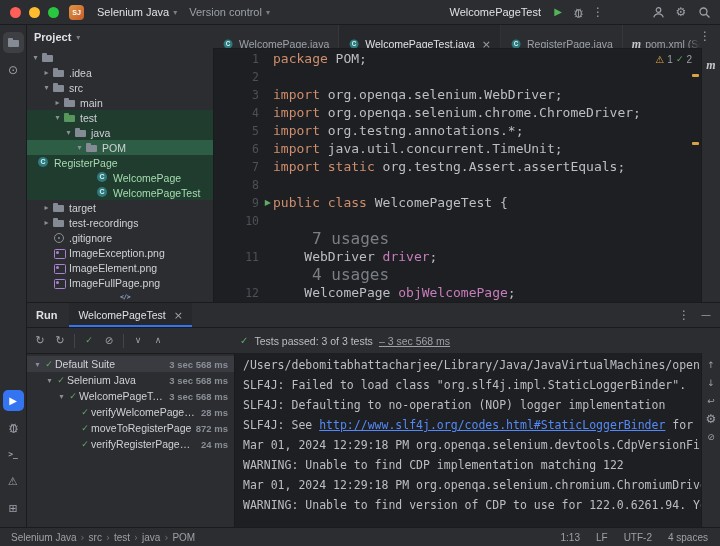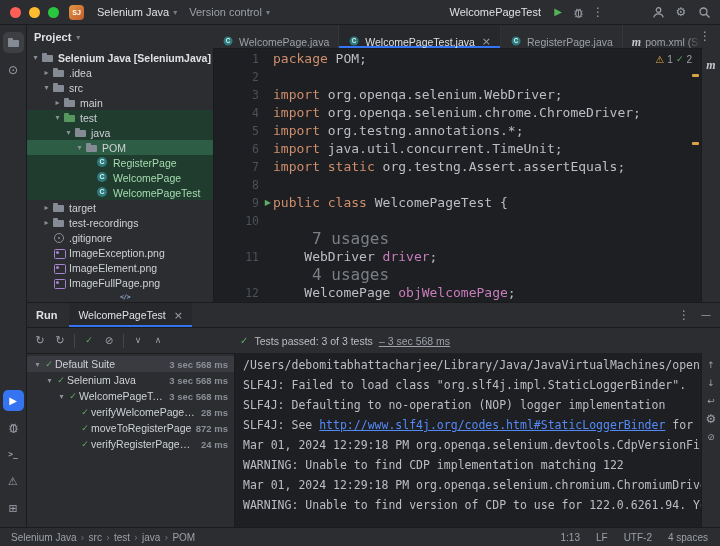--- a/index.html
+++ b/index.html
@@ -50,21 +50,21 @@
   .panel-header{height:26px;display:flex;align-items:center;gap:5px;padding:0 8px;color:#dfe1e5;font-size:11px;font-weight:700;}
   .t-row{height:15px;display:flex;align-items:center;font-size:10.5px;color:#cfd2d6;white-space:nowrap;overflow:hidden;}
   .t-chev{width:11px;flex:none;color:#8a8e96;font-size:8px;text-align:center;font-family:"DejaVu Sans",sans-serif;}
   .t-label.bold{color:#dfe1e5;font-weight:700;}
   .t-label.added{color:#a6dcaf;}
   .hl-soft{background:#1f3c2f;}
   .hl-strong{background:#2e5d45;}
   
   .tabs-row{position:absolute;top:24px;left:213px;right:0;height:24px;background:#2b2d30;border-bottom:1px solid #1a1b1d;
     display:flex;overflow:hidden;z-index:4;}
-  .etab{display:flex;align-items:flex-end;gap:4px;padding:0 9px;font-size:10.5px;color:#9da0a8;height:100%;
+  .etab{display:flex;align-items:center;gap:4px;padding:8px 9px;font-size:10.5px;color:#9da0a8;height:100%;
     border-right:1px solid rgba(255,255,255,.05);white-space:nowrap;flex:none;}
   .etab.active{color:#dfe1e5;background:#26282c;box-shadow:inset 0 -2px 0 #3574f0;}
   .etab .ic{transform:scale(.9);margin-right:0;}
   .tab-close{color:#9da0a8;font-size:11px;margin-left:3px;font-family:"DejaVu Sans",sans-serif;}
   .tabs-kebab{position:absolute;right:0;top:0;height:100%;display:flex;align-items:center;padding:0 5px 0 8px;
     background:linear-gradient(90deg,rgba(43,45,48,0),#2b2d30 40%);}
   
   .editor{position:absolute;top:48px;left:213px;right:18px;bottom:244px;background:#1e1f22;overflow:hidden;padding-top:2px;z-index:3;}
   .code-row{display:flex;height:18px;line-height:18px;font-family:"DejaVu Sans Mono","Liberation Mono",monospace;
     font-size:13px;white-space:pre;}
@@ -226,21 +226,20 @@
 
 <div class="project-panel">
   <div class="panel-header">
     <span>Project</span>
     <span class="chev">▾</span>
   </div>
   <div id="project-tree">
       <div class="t-row" style="padding-left: 4px;">
         <span class="t-chev">▾</span>
         <span class="ic ic-folder"></span>
-        <span class="t-label bold">Selenium Java [SeleniumJava]</span>
       </div>
       <div class="t-row" style="padding-left: 15px;">
         <span class="t-chev">▸</span>
         <span class="ic ic-folder"></span>
         <span class="t-label">.idea</span>
       </div>
       <div class="t-row" style="padding-left: 15px;">
         <span class="t-chev">▾</span>
         <span class="ic ic-folder"></span>
         <span class="t-label">src</span>
@@ -258,21 +257,21 @@
       <div class="t-row hl-soft" style="padding-left: 37px;">
         <span class="t-chev">▾</span>
         <span class="ic ic-folder"></span>
         <span class="t-label">java</span>
       </div>
       <div class="t-row hl-strong" style="padding-left: 48px;">
         <span class="t-chev">▾</span>
         <span class="ic ic-folder"></span>
         <span class="t-label">POM</span>
       </div>
-      <div class="t-row hl-soft" style="padding-left: 59px;">
+      <div class="t-row hl-soft" style="">
         <span class="t-chev"></span>
         <span class="ic ic-class"></span>
         <span class="t-label added">RegisterPage</span>
       </div>
       <div class="t-row hl-soft" style="padding-left: 59px;">
         <span class="t-chev"></span>
         <span class="ic ic-class"></span>
         <span class="t-label added">WelcomePage</span>
       </div>
       <div class="t-row hl-soft" style="padding-left: 59px;">

